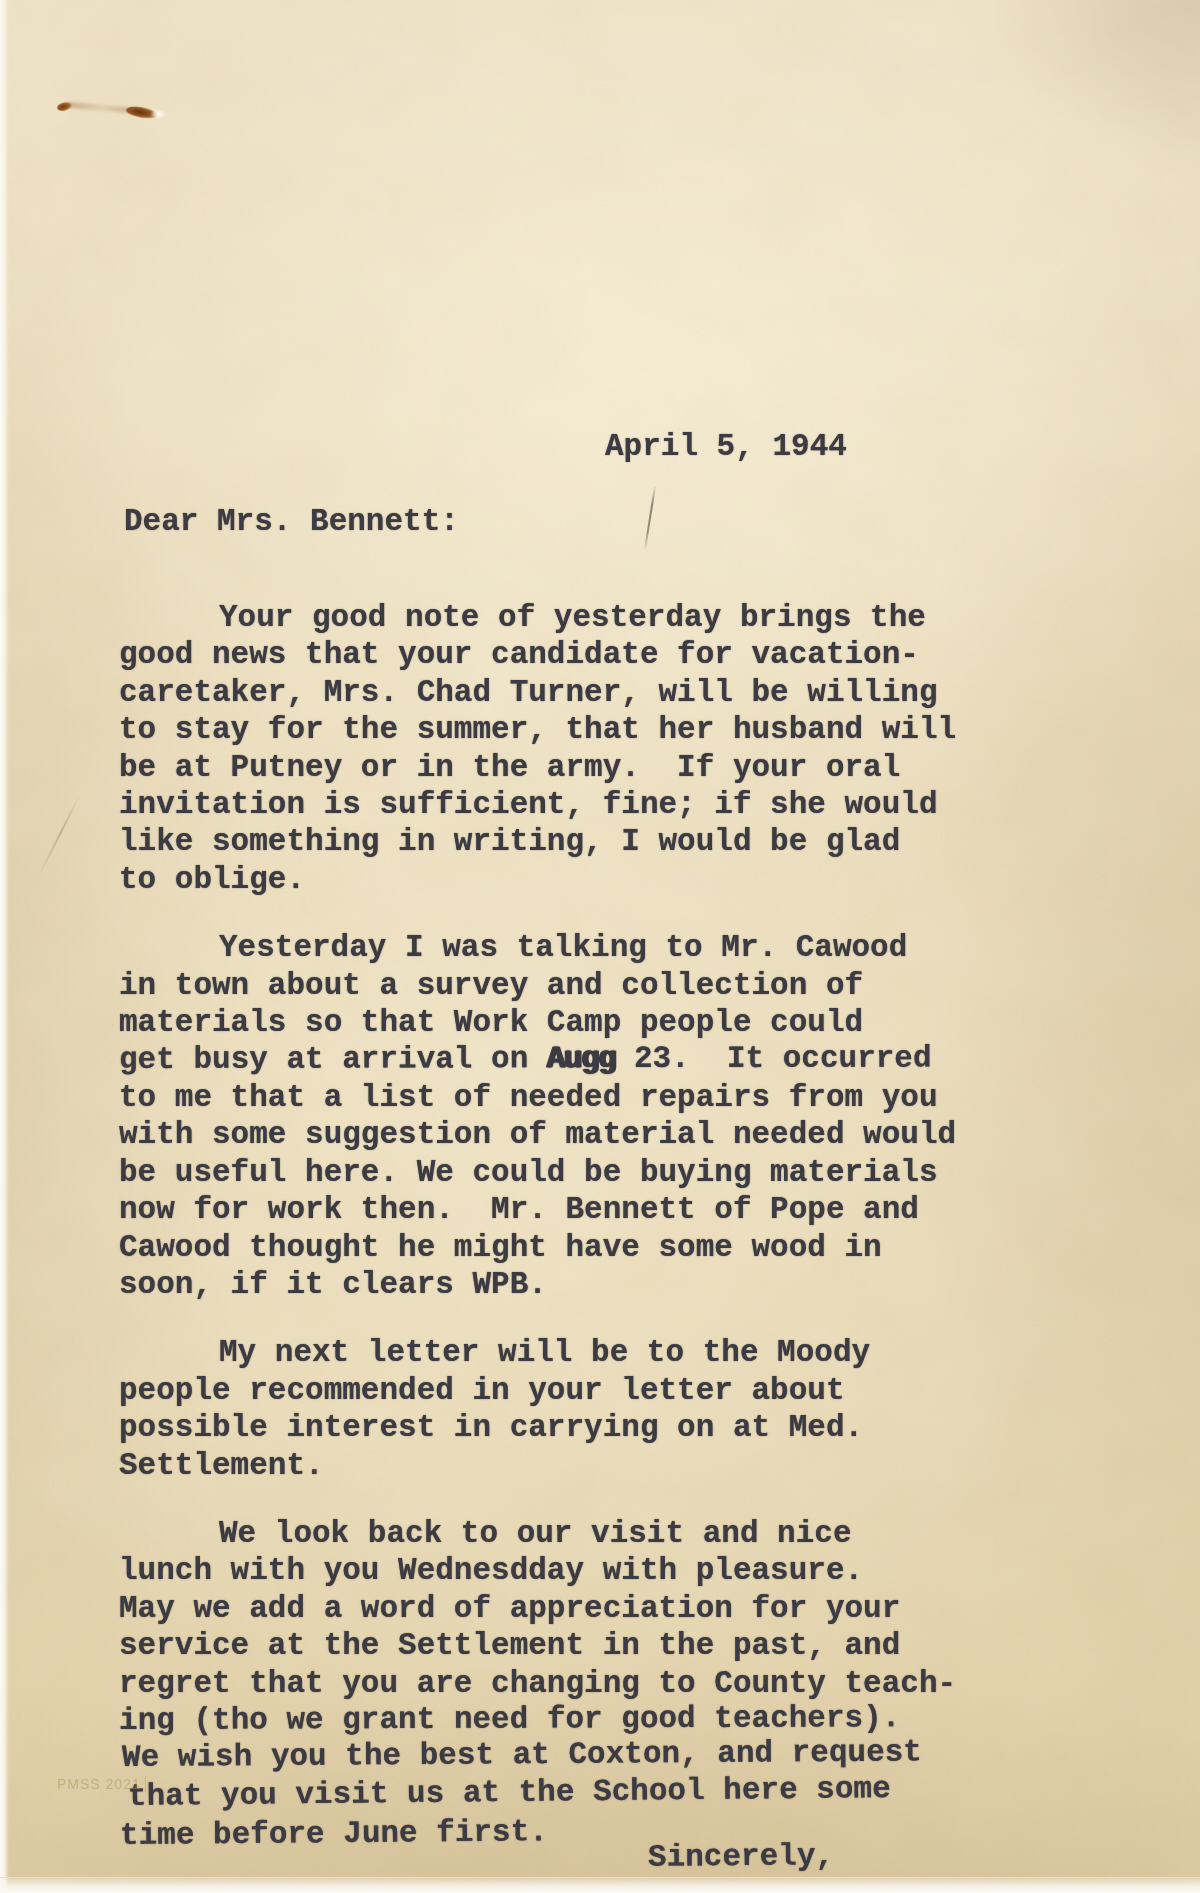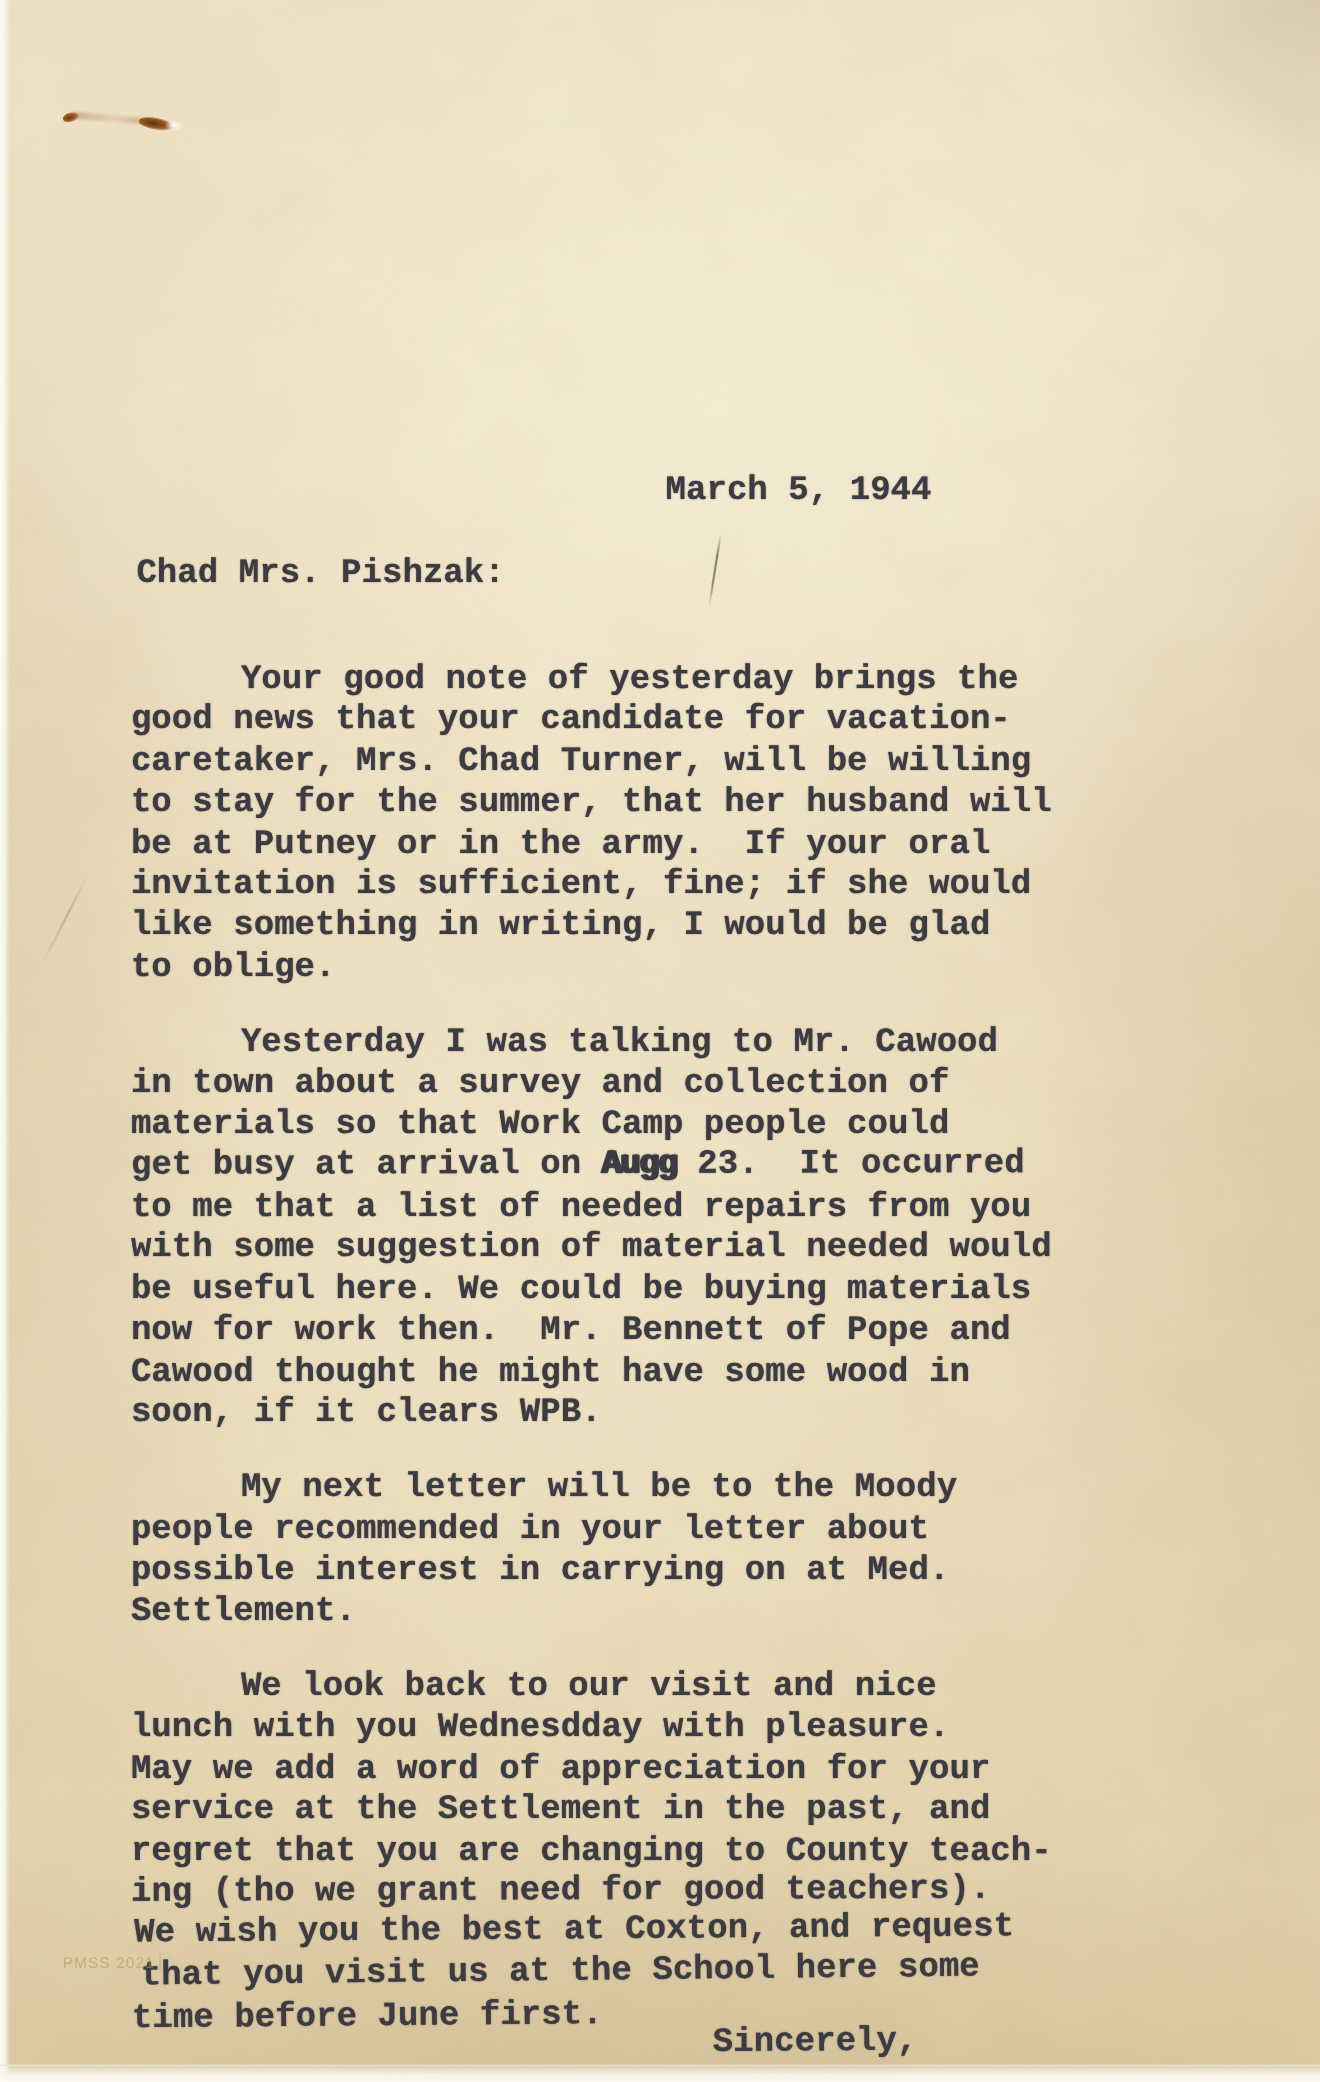--- a/index.html
+++ b/index.html
@@ -106,22 +106,22 @@
   </svg>
 
   <div class="stain-streak"></div>
   <div class="stain-dot1"></div>
   <div class="stain-dot2"></div>
   <div class="stain-glint"></div>
 
   <div class="hairline"></div>
   <div class="fold"></div>
 
-  <div class="txt date">March 5, 1944</div>
-  <div class="txt salutation">Chad Mrs. Pishzak:</div>
+  <div class="txt date">April 5, 1944</div>
+  <div class="txt salutation">Dear Mrs. Bennett:</div>
 
   <div class="txt body-text"><div class="para"><div class="line indent">Your good note of yesterday brings the</div><div class="line">good news that your candidate for vacation-</div><div class="line">caretaker, Mrs. Chad Turner, will be willing</div><div class="line">to stay for the summer, that her husband will</div><div class="line">be at Putney or in the army.  If your oral</div><div class="line">invitation is sufficient, fine; if she would</div><div class="line">like something in writing, I would be glad</div><div class="line">to oblige.</div></div><div class="para"><div class="line indent">Yesterday I was talking to Mr. Cawood</div><div class="line">in town about a survey and collection of</div><div class="line">materials so that Work Camp people could</div><div class="line">get busy at arrival on <span class="overstrike">Augg</span> 23.  It occurred</div><div class="line">to me that a list of needed repairs from you</div><div class="line">with some suggestion of material needed would</div><div class="line">be useful here. We could be buying materials</div><div class="line">now for work then.  Mr. Bennett of Pope and</div><div class="line">Cawood thought he might have some wood in</div><div class="line">soon, if it clears WPB.</div></div><div class="para"><div class="line indent">My next letter will be to the Moody</div><div class="line">people recommended in your letter about</div><div class="line">possible interest in carrying on at Med.</div><div class="line">Settlement.</div></div><div class="para"><div class="line indent">We look back to our visit and nice</div><div class="line">lunch with you Wednesdday with pleasure.</div><div class="line">May we add a word of appreciation for your</div><div class="line">service at the Settlement in the past, and</div><div class="line">regret that you are changing to County teach-</div><div class="line">ing (tho we grant need for good teachers).</div><div class="line">We wish you the best at Coxton, and request</div><div class="line">that you visit us at the School here some</div><div class="line">time before June first.</div></div></div>
 
   <div class="txt closing">Sincerely,</div>
 
   <div class="watermark">PMSS 2021</div>
 
   <div class="left-edge"></div>
   <div class="bottom-edge"></div>
 </div>

